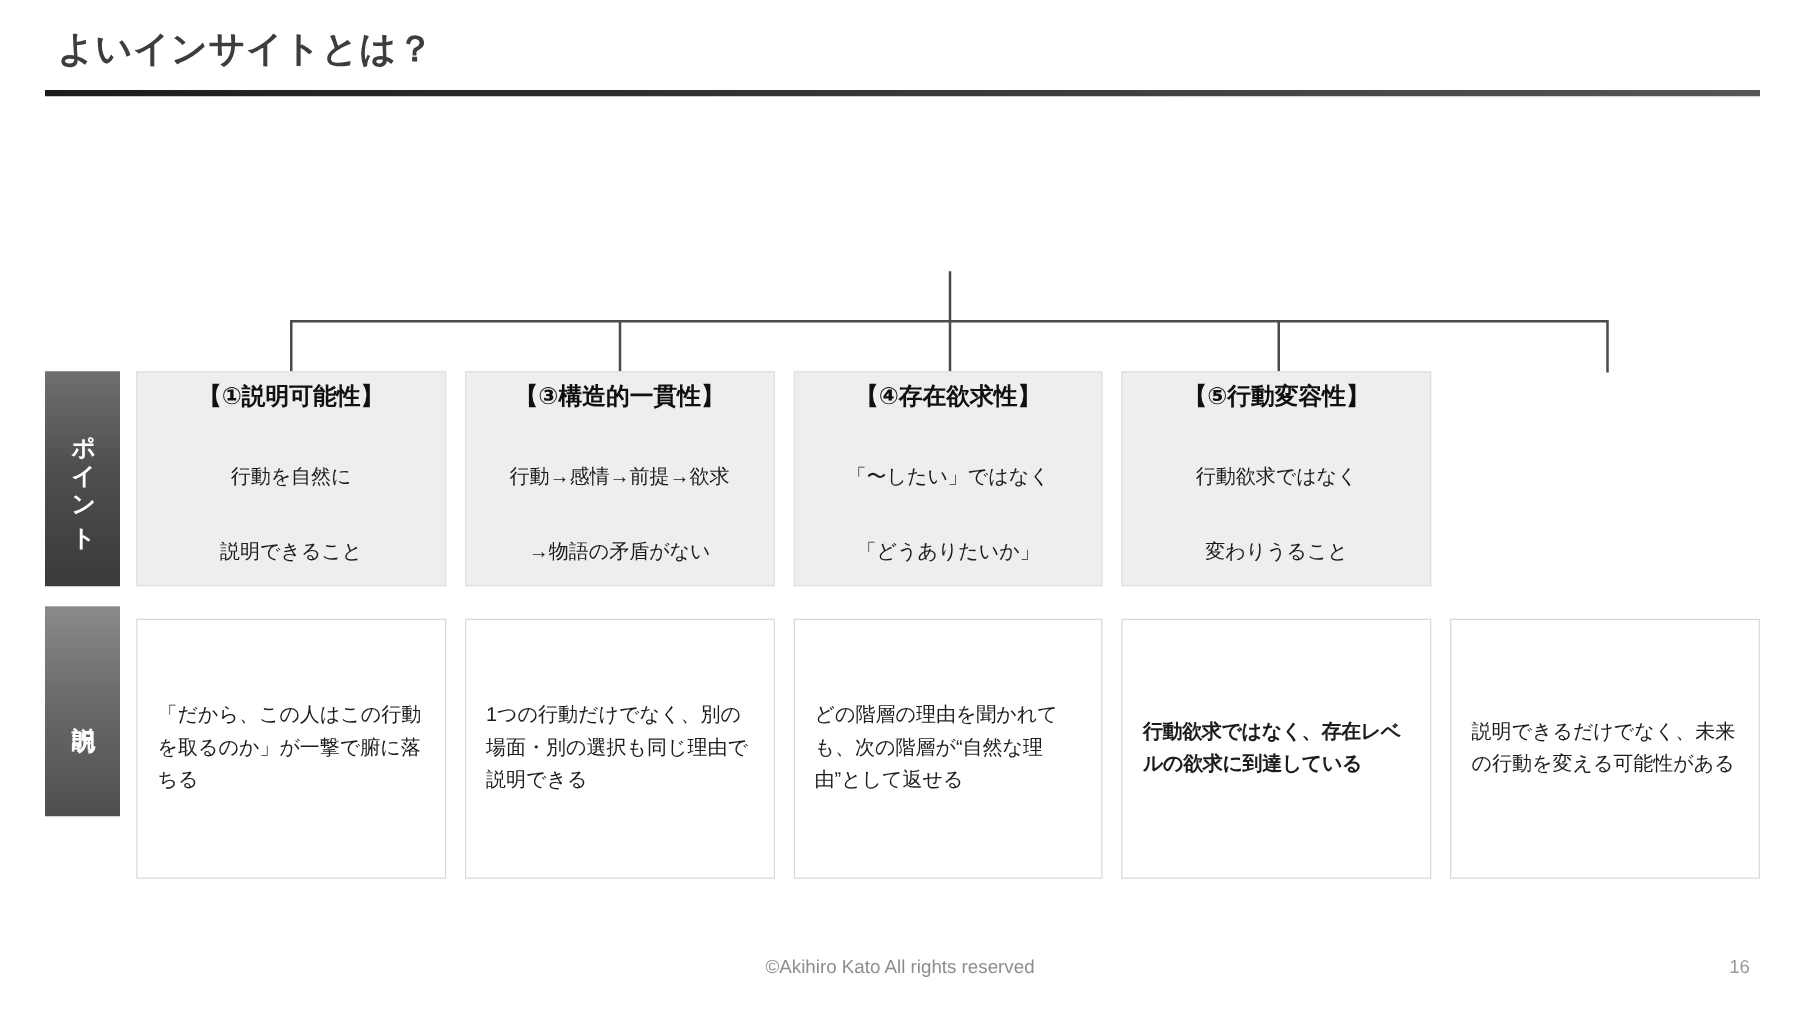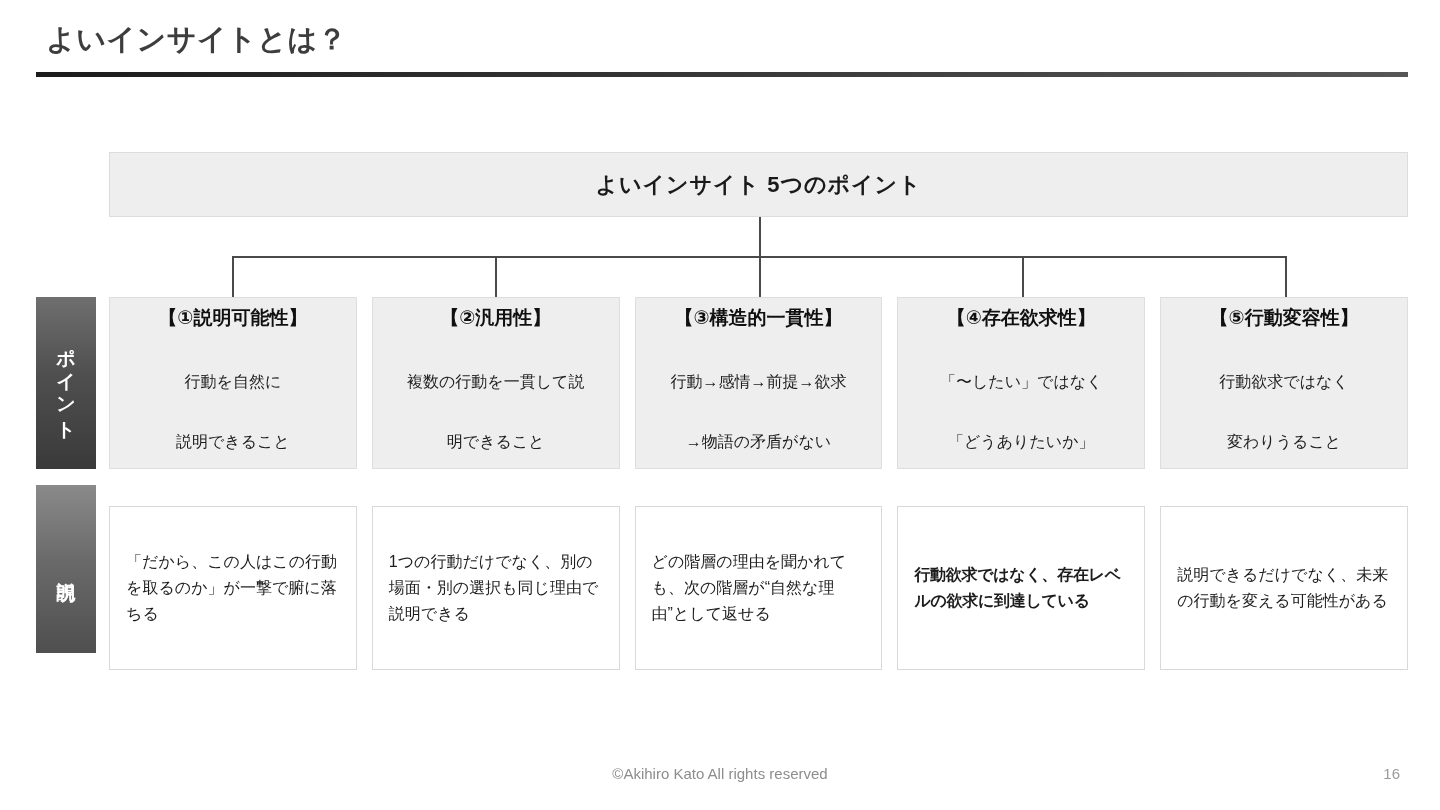--- a/index.html
+++ b/index.html
@@ -122,21 +122,21 @@
   .desc-row {
     position: absolute;
     left: 109px;
     width: 1299px;
     display: grid;
     grid-template-columns: repeat(5, 1fr);
     column-gap: 15px;
   }
 
   .point-row { top: 297px; height: 172px; }
-  .desc-row  { top: 506px; height: 164px; }
+  .desc-row  { top: 495px; height: 208px; }
 
   .point-card {
     background: #eeeeee;
     border: 1px solid #dedede;
     display: flex;
     flex-direction: column;
     align-items: center;
     justify-content: space-between;
     padding: 6px 8px 14px;
     text-align: center;
@@ -198,47 +198,39 @@
   }
 </style>
 </head>
 <body>
 
 <div class="slide">
 
   <div class="slide-title">よいインサイトとは？</div>
   <div class="title-rule"></div>
 
-  <div class="header-box">
-    <span class="header-box-label">よいインサイト 5つのポイント</span>
-  </div>
 
   <div class="connector-stem"></div>
   <div class="connector-bar"></div>
   <div class="connector-drop" style="left:232px;"></div>
   <div class="connector-drop" style="left:495px;"></div>
   <div class="connector-drop" style="left:759px;"></div>
   <div class="connector-drop" style="left:1022px;"></div>
   <div class="connector-drop" style="left:1285px;"></div>
 
   <div class="row-label row-label-points">ポイント</div>
   <div class="row-label row-label-explain">説明</div>
 
   <div class="point-row">
     <div class="point-card">
       <div class="point-card-title">【①説明可能性】</div>
       <div class="point-card-body">行動を自然に</div>
       <div class="point-card-body">説明できること</div>
     </div>
     <div class="point-card">
-      <div class="point-card-title">【②汎用性】</div>
-      <div class="point-card-body">複数の行動を一貫して説</div>
-      <div class="point-card-body">明できること</div>
-    </div>
-    <div class="point-card">
       <div class="point-card-title">【③構造的一貫性】</div>
       <div class="point-card-body">行動→感情→前提→欲求</div>
       <div class="point-card-body">→物語の矛盾がない</div>
     </div>
     <div class="point-card">
       <div class="point-card-title">【④存在欲求性】</div>
       <div class="point-card-body">「〜したい」ではなく</div>
       <div class="point-card-body">「どうありたいか」</div>
     </div>
     <div class="point-card">

